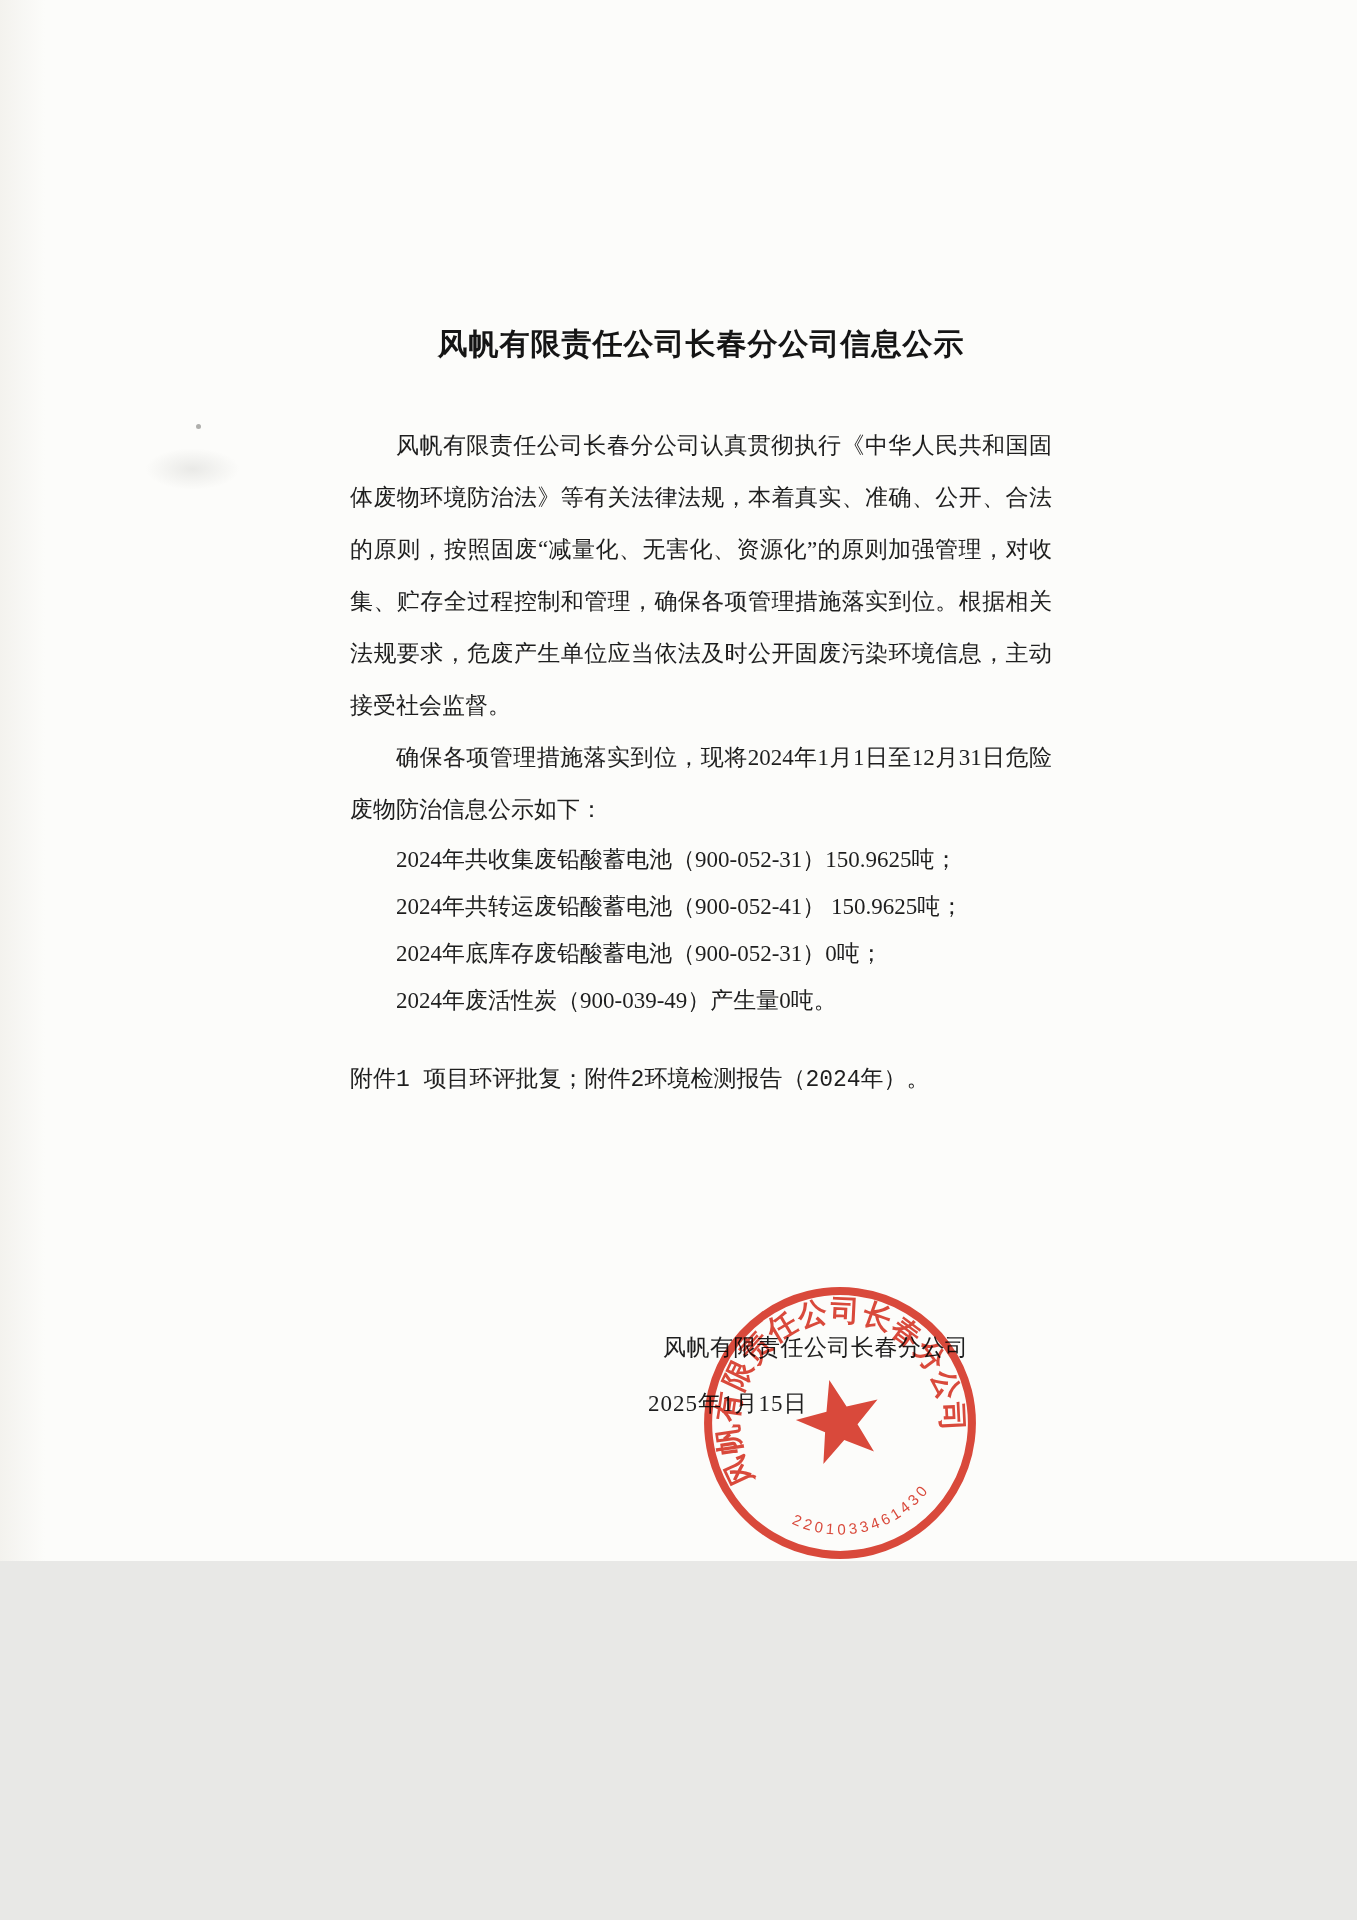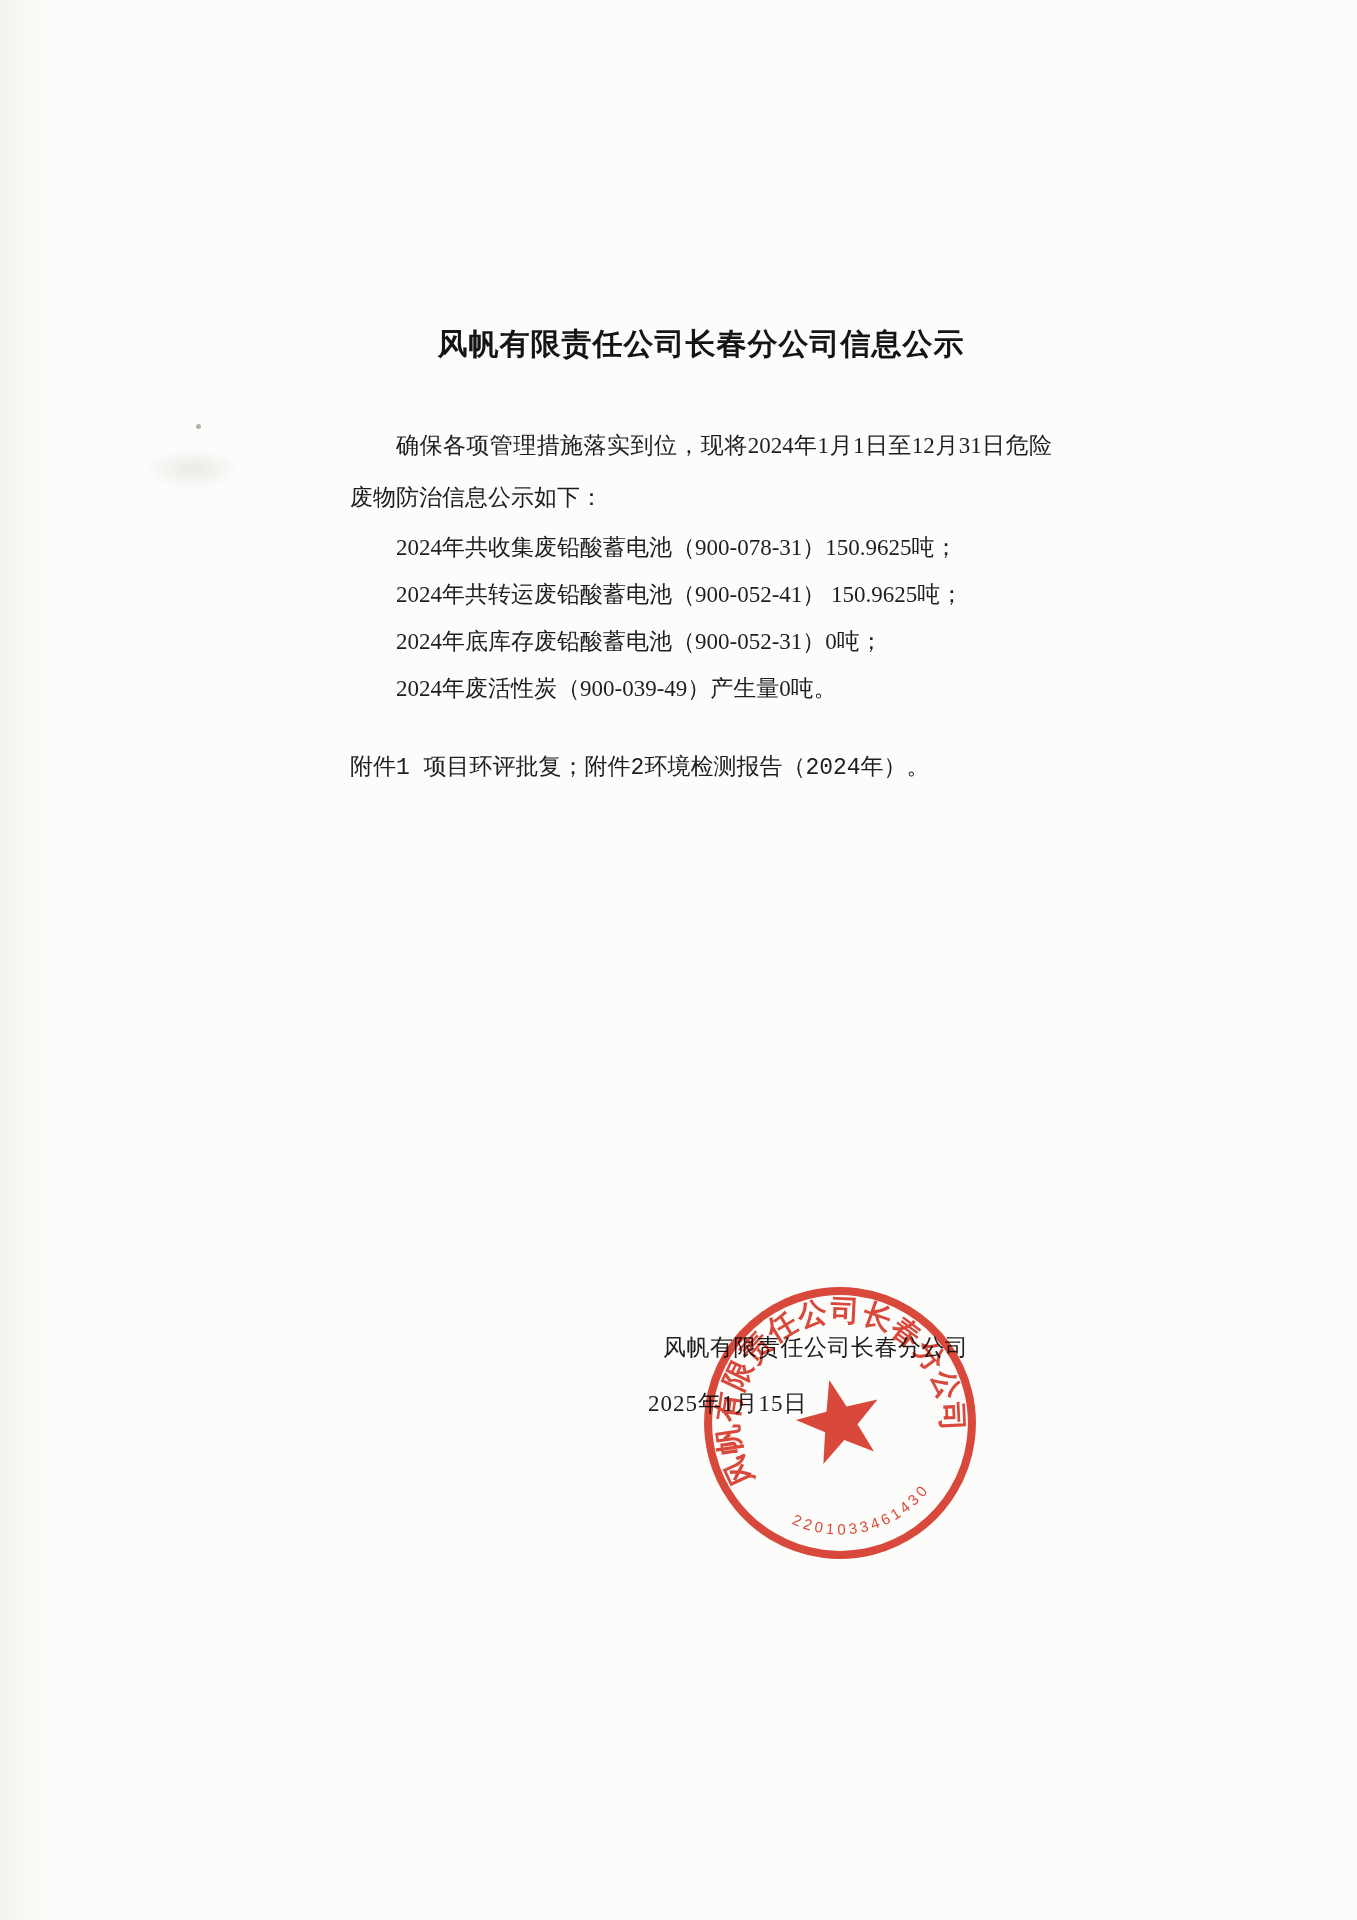--- a/index.html
+++ b/index.html
@@ -1,19 +1,19 @@
 <!DOCTYPE html>
 <html><head>
 <meta charset="utf-8">
 <style>
   html, body { margin: 0; padding: 0; background: #e8e8e6; }
   .page {
     position: relative;
     width: 1357px;
-    height: 1920px;
+    height: 1561px;
     margin: 0 auto;
     background: #fcfcfa;
     background-image: linear-gradient(90deg, #f3f2ee 0px, #fcfcfa 45px);
     overflow: hidden;
     font-family: "Liberation Serif", serif;
     color: #1e1e1e;
   }
   .textblock {
     position: absolute;
     left: 350px;
@@ -78,24 +78,25 @@
 <body>
 
 <div class="page">
 
   <div class="speck"></div>
   <div class="smudge"></div>
 
   <div class="textblock">
     <h1 class="doc-title">风帆有限责任公司长春分公司信息公示</h1>
 
+    <p class="para">风帆有限责任公司长春分公司认真贯彻执行《中华人民共和国固体废物环境防治法》等有关法律法规，本着真实、准确、公开、合法的原则，按照固废“减量化、无害化、资源化”的原则加强管理，对收集、贮存全过程控制和管理，确保各项管理措施落实到位。根据相关法规要求，危废产生单位应当依法及时公开固废污染环境信息，主动接受社会监督。</p>
 
     <p class="para">确保各项管理措施落实到位，现将2024年1月1日至12月31日危险废物防治信息公示如下：</p>
 
-    <p class="item"><span>2024年共收集废铅酸蓄电池（900-078-31）</span><span class="u">150.9625</span><span>吨；</span></p>
+    <p class="item"><span>2024年共收集废铅酸蓄电池（900-052-31）</span><span class="u">150.9625</span><span>吨；</span></p>
 
     <p class="item"><span>2024年共转运废铅酸蓄电池（900-052-41） </span><span class="u">150.9625</span><span>吨；</span></p>
 
     <p class="item"><span>2024年底库存废铅酸蓄电池（900-052-31）</span><span class="u">0</span><span>吨；</span></p>
 
 
 
     <p class="item"><span>2024年废活性炭（900-039-49）产生量</span><span class="u">0</span><span>吨。</span></p>
 
 

